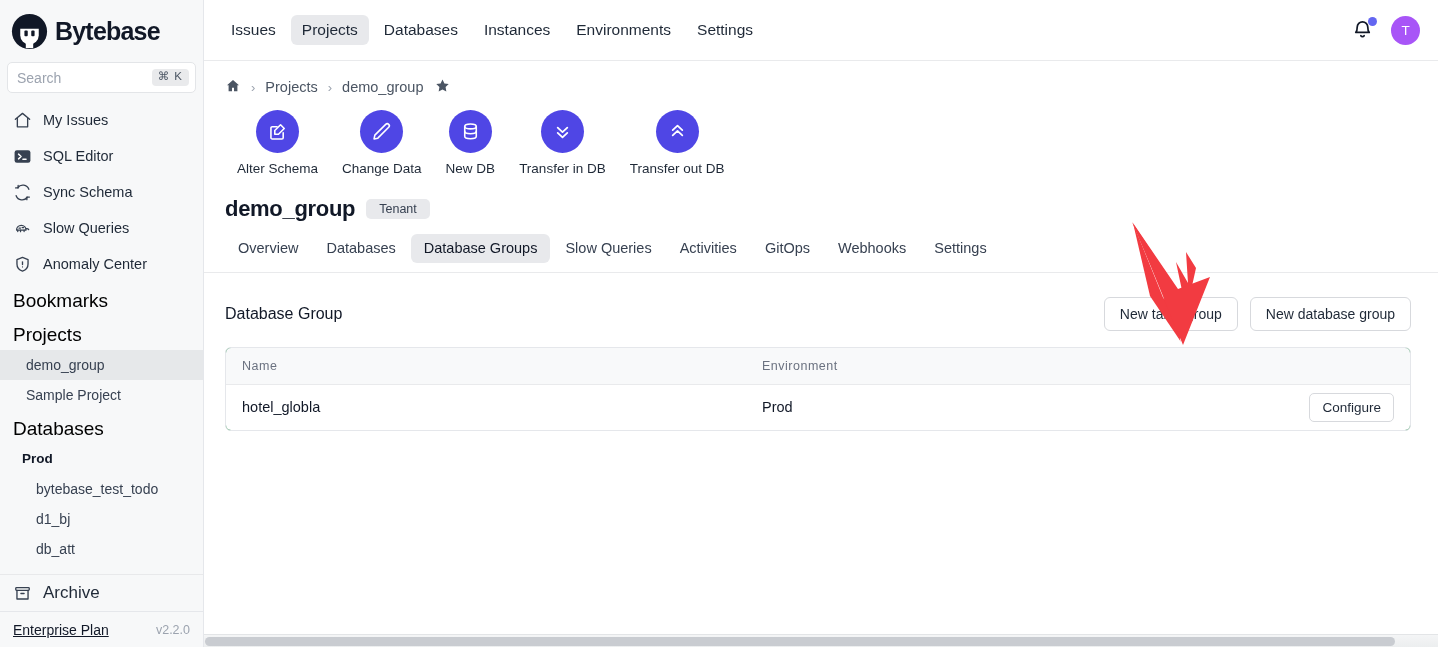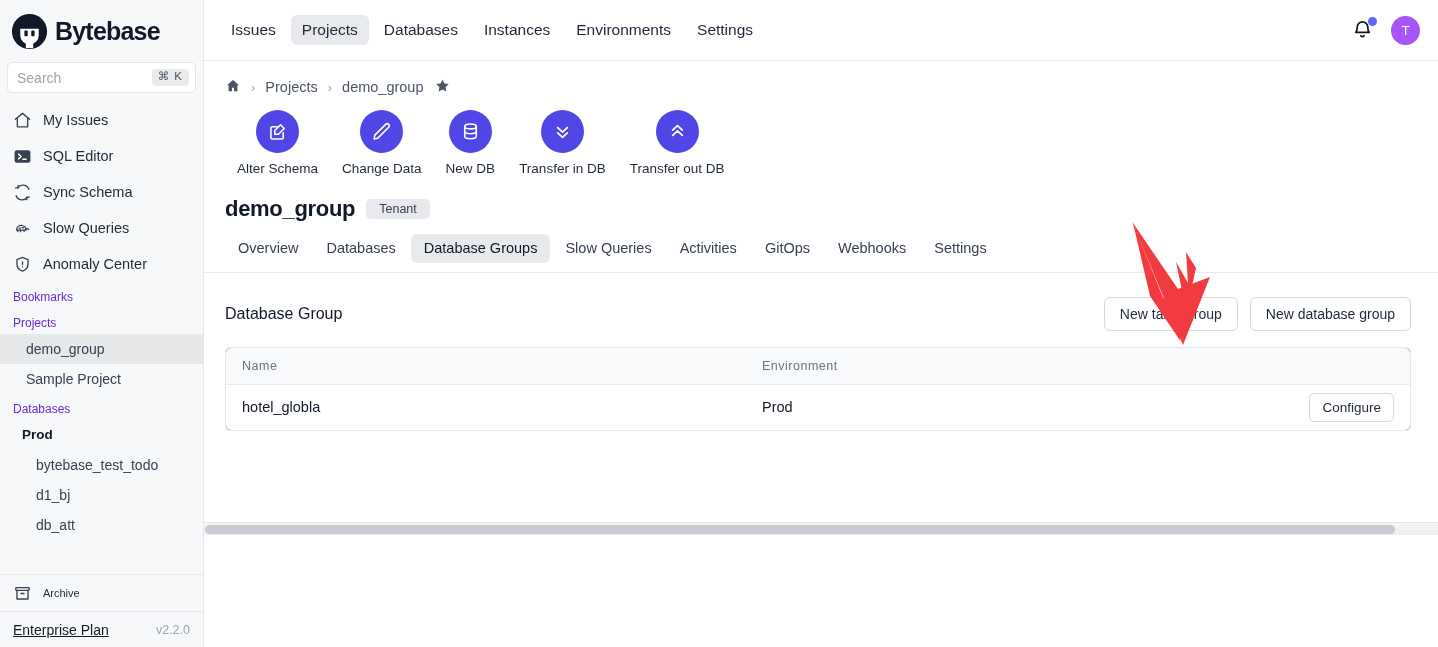--- a/index.html
+++ b/index.html
@@ -42,46 +42,46 @@
     letter-spacing: 1px;
   }
   .nav-list { margin-top: 9px; }
   .nav-item {
     display: flex; align-items: center; gap: 11px;
     height: 36px; padding-left: 13px; cursor: pointer;
     font-size: 14.5px; color: #1f2937;
   }
   .nav-ico { width: 19px; height: 19px; flex: 0 0 19px; display:block; }
   .grp-title {
-    font-size: 12px; color: #6d28d9; padding: 8px 0 4px 13px;
+    font-size: 19px; color: #000000; padding: 8px 0 4px 13px;
   }
   .sub-item {
     font-size: 14px; color: #374151; padding: 6px 0 6px 26px;
     cursor: pointer; line-height: 1.3;
   }
   .sub-item.sel { background: #e6e8ea; }
   .sub-item.bold { font-weight: bold; color: #111827; font-size: 13.5px; padding-left:22px; }
   .sub-item.deep { padding-left: 36px; }
   .side-spacer { flex: 1 1 auto; }
   .archive-row {
     display: flex; align-items: center; gap: 11px;
     height: 37px; padding-left: 13px; cursor: pointer;
-    font-size: 11px; color: #1f2937;
+    font-size: 17px; color: #1f2937;
     border-top: 1px solid #e8e9eb;
   }
   .plan-bar {
     height: 36px; display: flex; align-items: center;
     justify-content: space-between; padding: 0 13px;
     border-top: 1px solid #e5e7eb; background: #f7f8f9;
   }
   .plan-name { font-size: 14px; color: #111827; text-decoration: underline; }
   .plan-ver { font-size: 12.5px; color: #9ca3af; }
 
   
-  .main { flex: 1 1 auto; height: 535px; display: flex; flex-direction: column;
+  .main { flex: 1 1 auto; height: 647px; display: flex; flex-direction: column;
           background: #fff; min-width: 0; position: relative; }
   .topbar {
     height: 61px; border-bottom: 1px solid #e9eaec;
     display: flex; align-items: center; padding: 0 18px 0 16px;
     flex: 0 0 61px;
   }
   .topnav { display: flex; align-items: center; gap: 4px; }
   .topnav-item {
     font-size: 15.5px; color: #1f2937; padding: 7px 11px;
     border-radius: 6px; cursor: pointer; line-height: 1;

